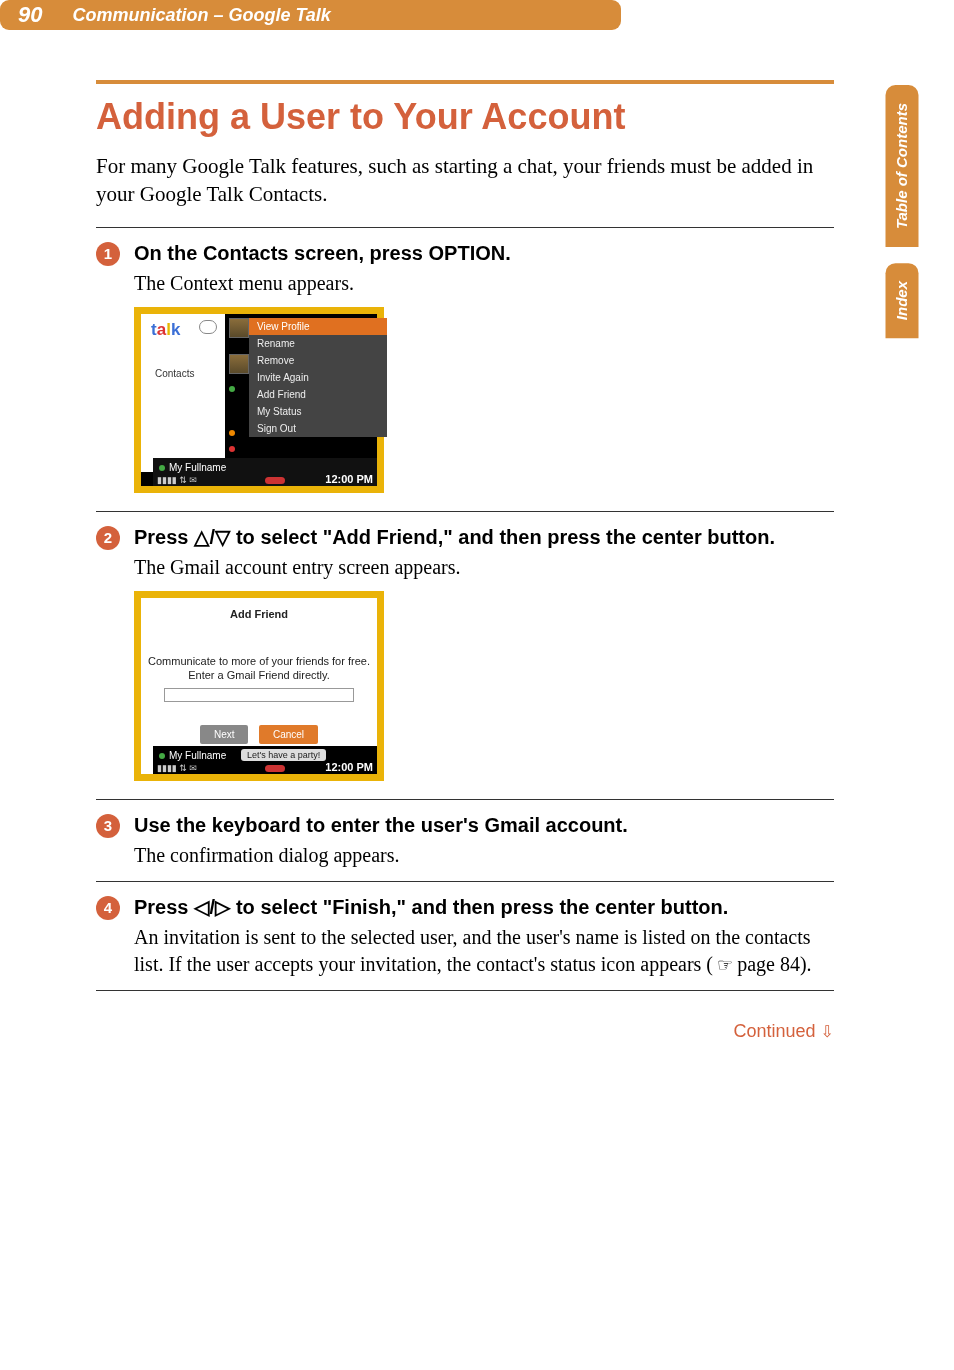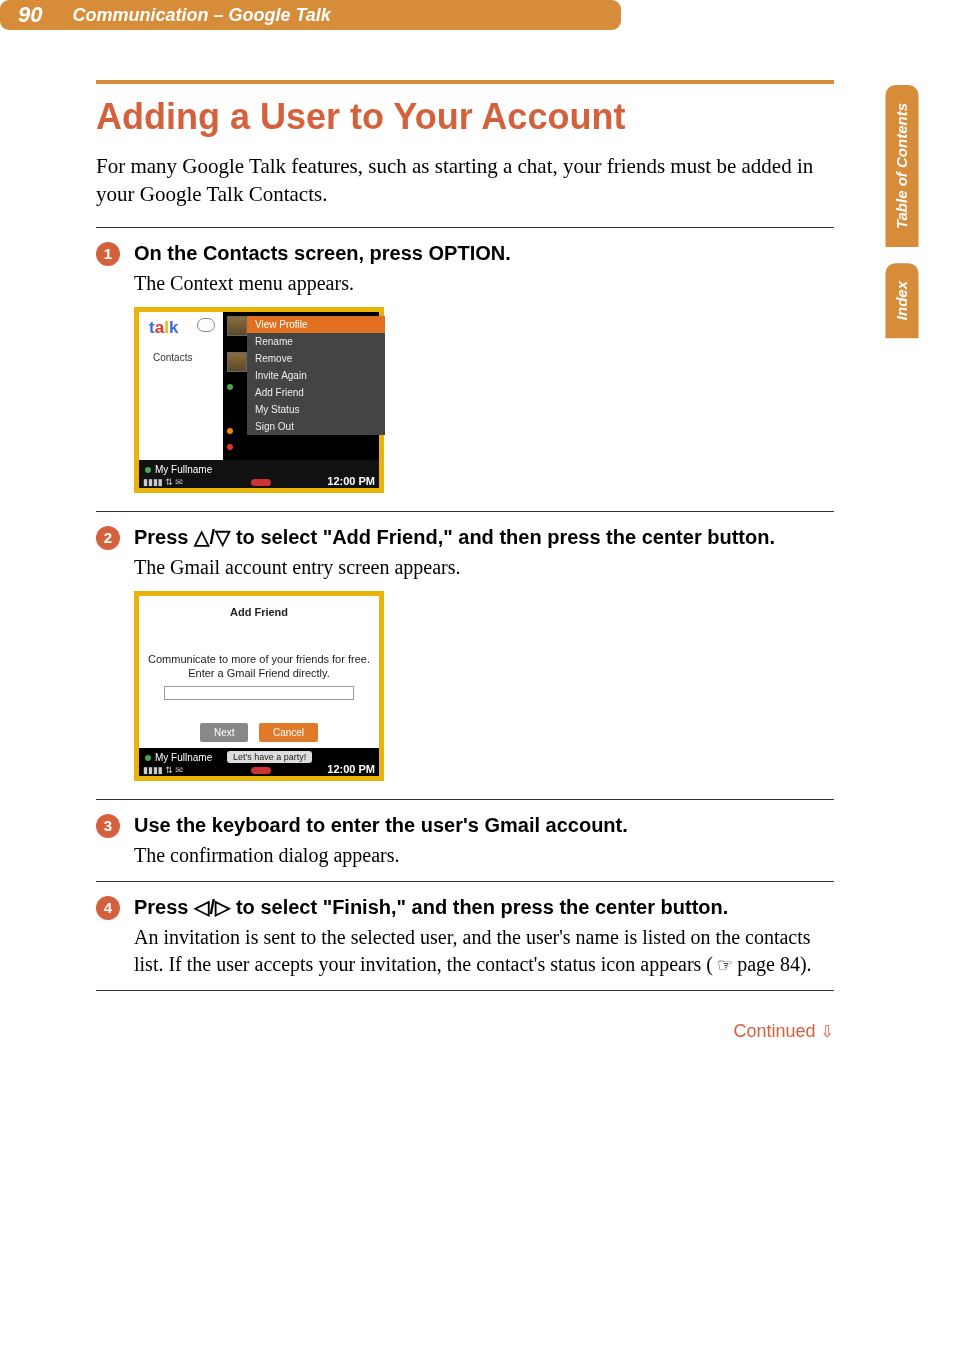--- a/index.html
+++ b/index.html
@@ -124,21 +124,21 @@
     align-items: center;
   }
   .hand-icon {
     font-size: 18px;
     margin: 0 4px;
   }
   
   .shot {
     width: 250px;
     background: #000;
-    border: 5px solid #eab308;
+    border: 7px solid #eab308;
     margin-top: 10px;
     position: relative;
     font-family: Arial, sans-serif;
   }
   .shot1 { height: 186px; }
   .shot-left {
     position: absolute;
     left: 0; top: 0;
     width: 84px;
     height: 158px;
@@ -156,21 +156,21 @@
   .talk-bubble {
     position: absolute;
     top: 6px; left: 58px;
     width: 18px; height: 14px;
     border: 1px solid #888;
     border-radius: 8px;
     background: #fff;
   }
   .contacts-label {
     position: absolute;
-    top: 40px; left: 14px;
+    top: 54px; left: 14px;
     font-size: 10px;
     color: #333;
   }
   .avatar {
     position: absolute;
     width: 20px; height: 20px;
     background: linear-gradient(#8a6d3b, #5a4a2a);
     border: 1px solid #666;
   }
   .avatar1 { top: 4px; right: -24px; }
@@ -196,21 +196,21 @@
   }
   .menu-item {
     padding: 3px 8px;
   }
   .menu-item.sel {
     background: #e07020;
     color: #fff;
   }
   .status-bar {
     position: absolute;
-    bottom: 0; left: 0; right: 0;
+    bottom: 0; left: 12px; right: 0;
     height: 28px;
     background: #111;
     color: #fff;
     font-size: 10px;
   }
   .status-name {
     position: absolute;
     bottom: 13px; left: 16px;
   }
   .status-dot {

